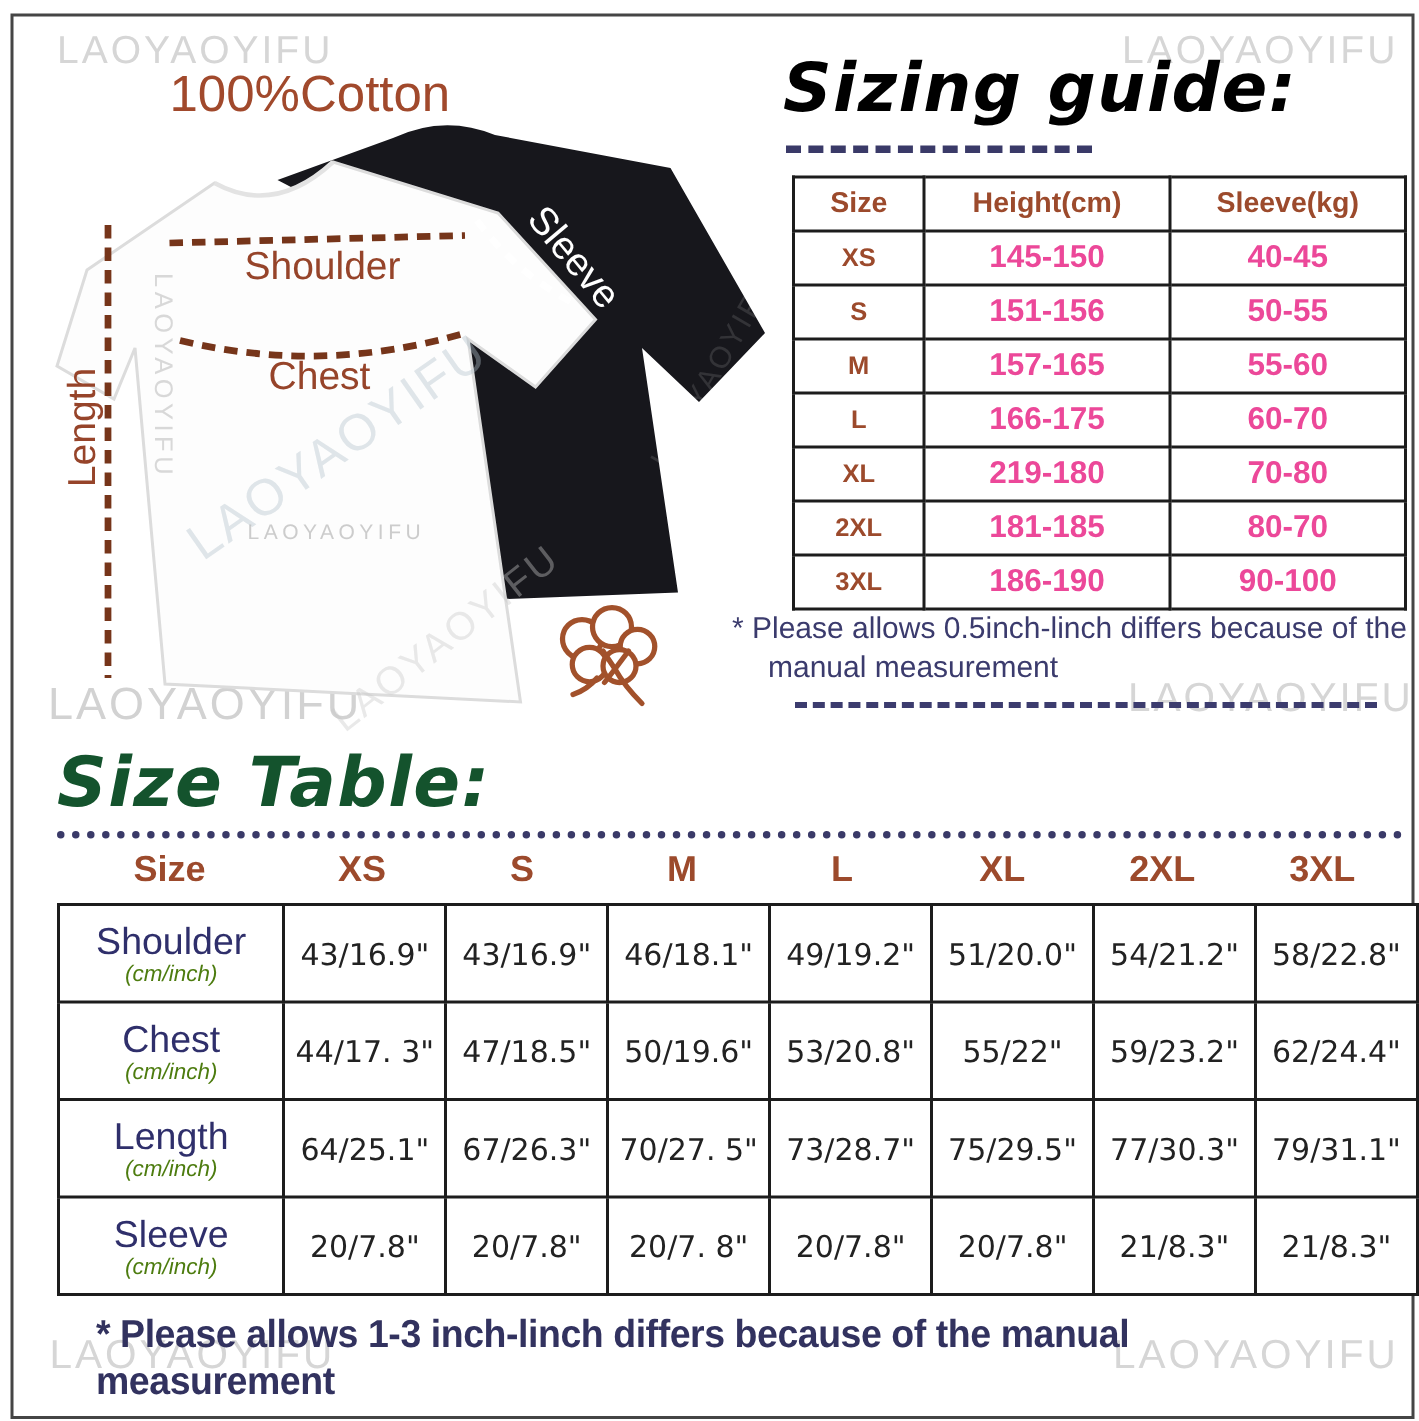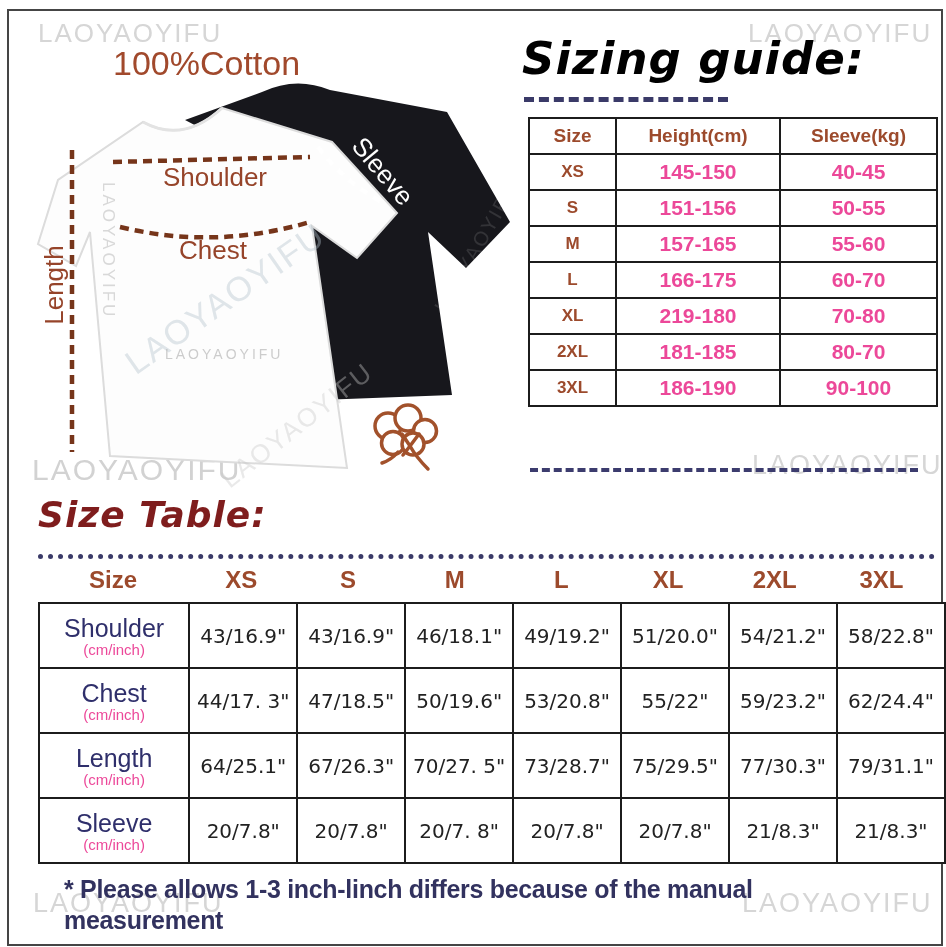--- a/index.html
+++ b/index.html
@@ -43,33 +43,33 @@
   .sg-c0{width:85px;} .sg-c1{width:162px;} .sg-c2{width:155px;}
   .sg-head{color:#9c4a2c;font-size:19px;font-weight:bold;}
   .sg-size{color:#9c4a2c;font-size:17px;font-weight:bold;}
   .sg-val{color:#ec4899;font-size:21px;font-weight:bold;}
   .sg-note{position:absolute;left:488px;top:406px;width:452px;font-size:20px;line-height:1.3;
            color:#3b3b6d;font-weight:500;z-index:3;}
   .sg-note .l2{display:block;padding-left:24px;}
   .sg-dash{position:absolute;left:530px;top:468px;width:388px;border-top:4px dashed #3c3c6e;z-index:3;}
 
   
-  .st-title{position:absolute;left:38px;top:494px;font-size:36px;font-weight:800;font-style:italic;
-            letter-spacing:1px;color:#7f1d1d;z-index:3;font-family:"DejaVu Sans",sans-serif;text-align:right;}
+  .st-title{position:absolute;left:38px;top:494px;font-size:46px;font-weight:800;font-style:italic;
+            letter-spacing:1px;color:#14532d;z-index:3;font-family:"DejaVu Sans",sans-serif;text-align:right;}
   .st-underline{position:absolute;left:38px;top:554px;width:897px;border-top:5px dotted #3a3a68;z-index:3;}
   .st-header{position:absolute;left:38px;top:566px;width:897px;display:flex;z-index:3;}
   .st-header span{display:block;text-align:center;color:#9c4a2c;font-size:24px;font-weight:bold;}
   .st-header .c0{width:150px;} .st-header .c{width:106.7px;}
   .st-table{position:absolute;left:38px;top:602px;border-collapse:collapse;table-layout:fixed;z-index:3;
             background:#fff;}
   .st-table td{border:2px solid #1c1c1c;text-align:center;vertical-align:middle;height:63px;padding:0;}
   .st-lab{width:150px;}
   .st-col{width:106.7px;}
   .st-lab .nm{display:block;font-size:25px;color:#2f2f6b;line-height:1.0;margin-top:2px;}
-  .st-lab .un{display:block;font-size:15px;color:#ec4899;line-height:1.0;margin-top:1px;}
+  .st-lab .un{display:block;font-size:15px;color:#4d7c0f;line-height:1.0;margin-top:1px;font-style:italic;}
   .st-val{font-size:20px;color:#222;font-family:"DejaVu Sans",sans-serif;}
   .st-note{position:absolute;left:64px;top:874px;font-size:26px;font-weight:bold;color:#32325f;
            letter-spacing:-0.3px;transform:scaleX(0.96);transform-origin:0 0;z-index:3;}
 </style>
 </head>
 <body>
 
 <div class="page">
   <div class="frame"></div>
 
@@ -162,20 +162,24 @@
       <td class="sg-val">80-70</td>
     </tr>
     <tr>
       <td class="sg-size">3XL</td>
       <td class="sg-val">186-190</td>
       <td class="sg-val">90-100</td>
     </tr>
   </tbody>
     </table>
 
+  <div class="sg-note">
+    <span class="l1">* Please allows 0.5inch-linch differs because of the</span>
+    <span class="l2">manual measurement</span>
+  </div>
   <div class="sg-dash"></div>
 
   <div class="st-title">Size Table:</div>
   <div class="st-underline"></div>
 
   <div class="st-header">
     <span class="c0">Size</span>
     <span class="c">XS</span>
     <span class="c">S</span>
     <span class="c">M</span>

